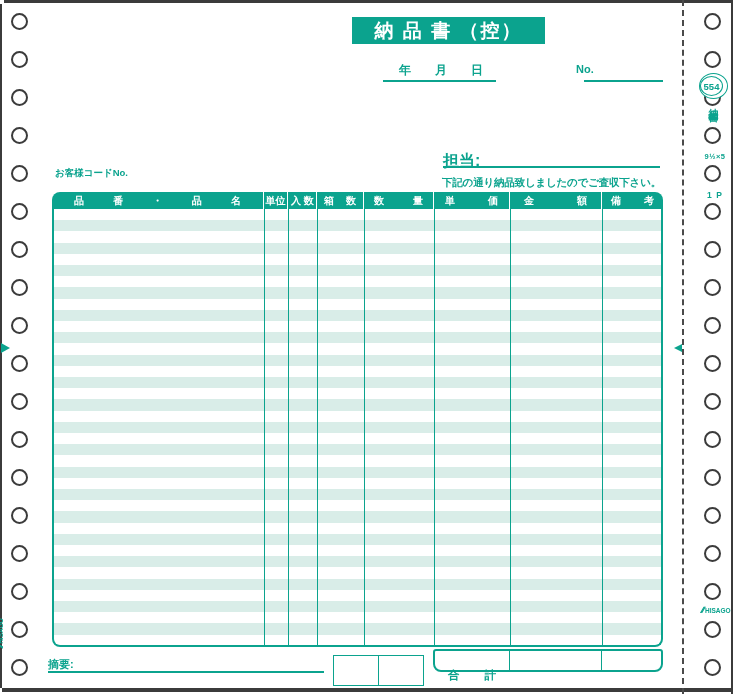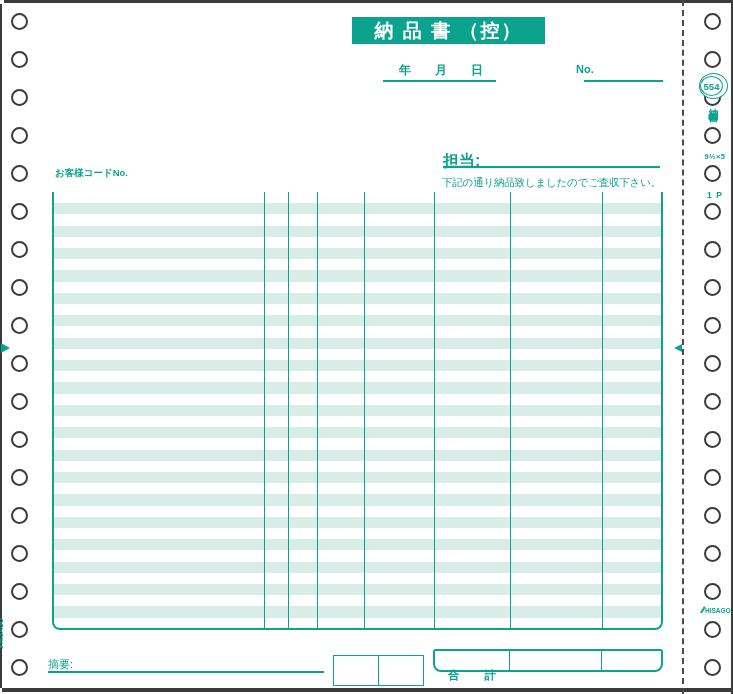--- a/index.html
+++ b/index.html
@@ -55,21 +55,21 @@
     font-weight:bold; font-size:11px; }
   .ul-no{ left:584px; top:80px; width:79px; }
 
   
   .customer-code{ position:absolute; left:55px; top:167px; color:var(--teal);
     font-weight:bold; font-size:9.5px; }
   .staff-label{ position:absolute; left:443px; top:151px; color:var(--teal);
     font-weight:bold; font-size:16px; }
   .ul-staff{ left:443px; top:166px; width:217px; }
   .notice{ position:absolute; left:442px; top:176px; color:var(--teal);
-    font-weight:normal; font-size:10.5px; letter-spacing:-0.2px; white-space:nowrap; }
+    font-weight:bold; font-size:10.5px; letter-spacing:-0.2px; white-space:nowrap; }
 
   
   .grid{ position:absolute; left:52px; top:192px; width:611px; }
   .grid-head{
     display:flex; height:17px; background:var(--teal);
     border-radius:8px 8px 0 0; color:#fff; font-weight:bold; font-size:10px;
   }
   .grid-head .cell{
     display:block; line-height:17px; text-align:center; overflow:hidden; white-space:nowrap;
   }
@@ -111,21 +111,21 @@
   
   .stamp-boxes{
     position:absolute; left:333px; top:655px; width:91px; height:31px;
     border:1.5px solid var(--teal); display:flex; background:#fff;
   }
   .stamp-boxes .sbox{ flex:1; }
   .stamp-boxes .sbox + .sbox{ border-left:1.5px solid var(--teal); }
 
   
   .summary-label{ position:absolute; left:48px; top:657px; color:var(--teal);
-    font-weight:normal; font-size:11px; }
+    font-weight:bold; font-size:11px; }
   .ul-summary{ left:48px; top:671px; width:276px; height:1.5px; }
 
   
   .badge{
     position:absolute; left:699px; top:73px; width:29px; height:26px;
     border:1.5px solid var(--teal); border-radius:50%;
     display:flex; align-items:center; justify-content:flex-start; background:#fff;
   }
   .badge-inner{
     width:23px; height:20px; border:1px solid var(--teal); border-radius:50%;
@@ -218,20 +218,30 @@
   <div class="u-line ul-date"></div>
   <div class="no-label">No.</div>
   <div class="u-line ul-no"></div>
 
   <div class="customer-code">お客様コードNo.</div>
   <div class="staff-label">担当:</div>
   <div class="u-line ul-staff"></div>
   <div class="notice">下記の通り納品致しましたのでご査収下さい。</div>
 
   <div class="grid">
+    <div class="grid-head">
+      <span class="cell c1 just">品 番 ・ 品 名</span>
+      <span class="cell c2">単位</span>
+      <span class="cell c3 just">入 数</span>
+      <span class="cell c4 just">箱 数</span>
+      <span class="cell c5 just">数 量</span>
+      <span class="cell c6 just">単 価</span>
+      <span class="cell c7 just">金 額</span>
+      <span class="cell c8 just">備 考</span>
+    </div>
     <div class="grid-body">
       <div class="vline v1"></div>
       <div class="vline v2"></div>
       <div class="vline v3"></div>
       <div class="vline v4"></div>
       <div class="vline v5"></div>
       <div class="vline v6"></div>
       <div class="vline v7"></div>
     </div>
   </div>

